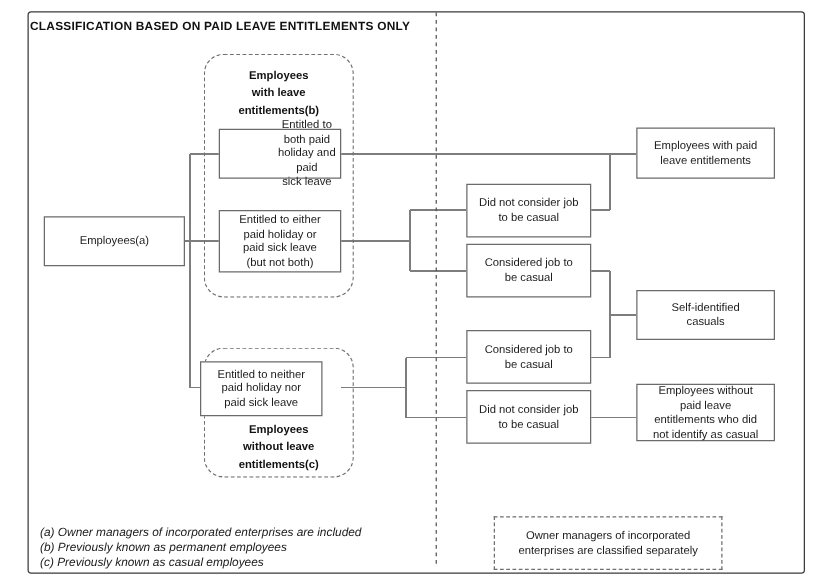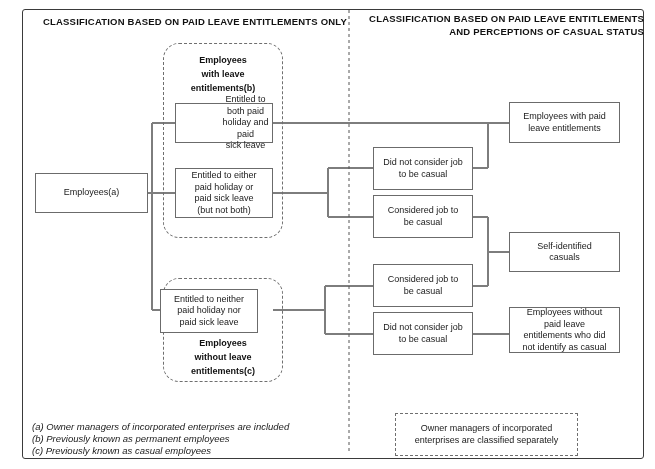--- a/index.html
+++ b/index.html
@@ -13,21 +13,21 @@
   }
   .outer-border{
     position:absolute;left:22px;top:9px;width:622px;height:450px;
     border:1.5px solid #3a3a3a;border-radius:3px;
     box-sizing:border-box;
   }
   svg.connectors{position:absolute;left:0;top:0;}
   .panel-title{
     position:absolute;
     font-size:9.5px;font-weight:bold;line-height:13px;
-    text-align:right;white-space:pre-line;letter-spacing:0.2px;
+    text-align:left;white-space:pre-line;letter-spacing:0.2px;
     color:#111;
   }
   #title-left{left:24px;top:15px;width:323px;}
   #title-right{left:349px;top:12px;width:295px;}
   .box{
     position:absolute;box-sizing:border-box;
     background:#ffffff;border:1px solid #6b6b6b;
     display:flex;align-items:center;justify-content:center;
     text-align:center;font-size:9px;line-height:11.5px;
     white-space:pre-line;padding:2px;
@@ -92,22 +92,20 @@
       <line x1="473" y1="217" x2="488" y2="217"></line>
       <line x1="488" y1="217" x2="488" y2="286"></line>
       <line x1="473" y1="286" x2="488" y2="286"></line>
       <line x1="488" y1="252" x2="509" y2="252"></line>
       <line x1="473" y1="334" x2="509" y2="334"></line>
     </g>
     <line x1="349" y1="10" x2="349" y2="453" stroke="#555555" stroke-width="1" stroke-dasharray="3,3"></line>
   </svg>
 
   <div class="panel-title" id="title-left">CLASSIFICATION BASED ON PAID LEAVE ENTITLEMENTS ONLY</div>
-  <div class="panel-title" id="title-right">CLASSIFICATION BASED ON PAID LEAVE ENTITLEMENTS
-AND PERCEPTIONS OF CASUAL STATUS</div>
 
   <div class="box" id="b-root">Employees(a)</div>
 
   <div class="dashed-group" id="g-with"></div>
   <div class="group-title" id="g-with-title">Employees
 with leave
 entitlements(b)</div>
   <div class="box" id="b-both">Entitled to both paid
 holiday and paid
 sick leave</div>

